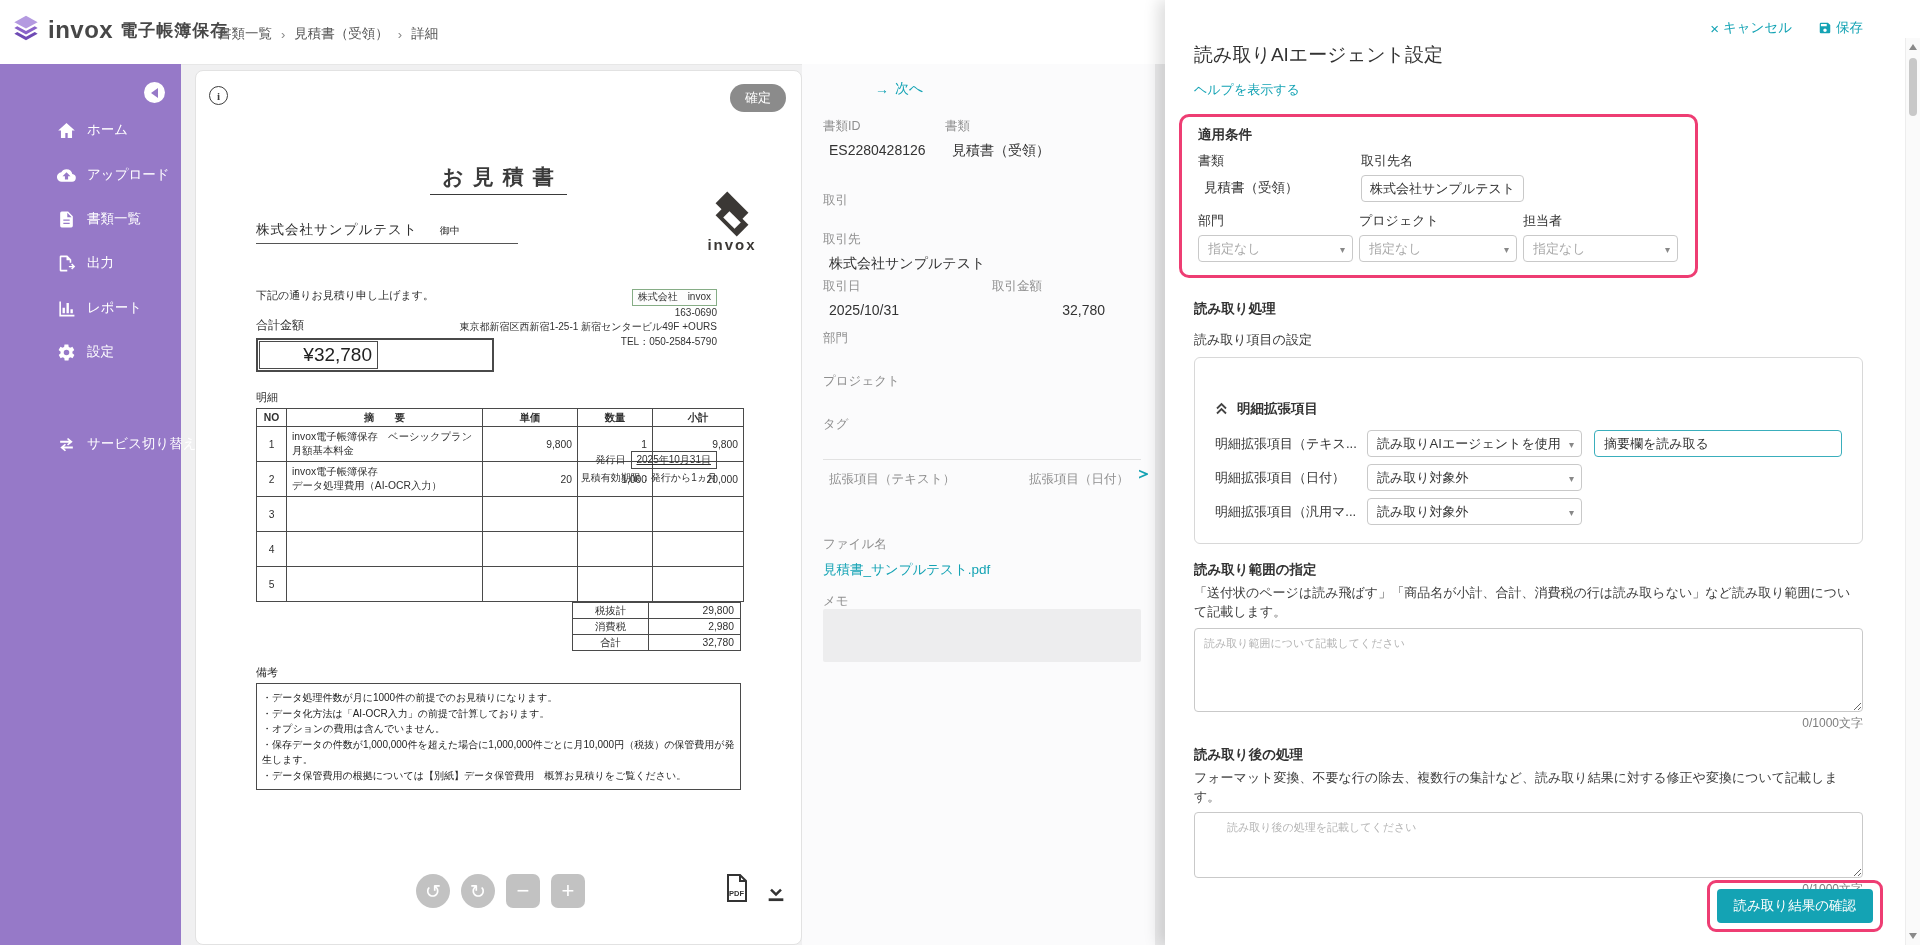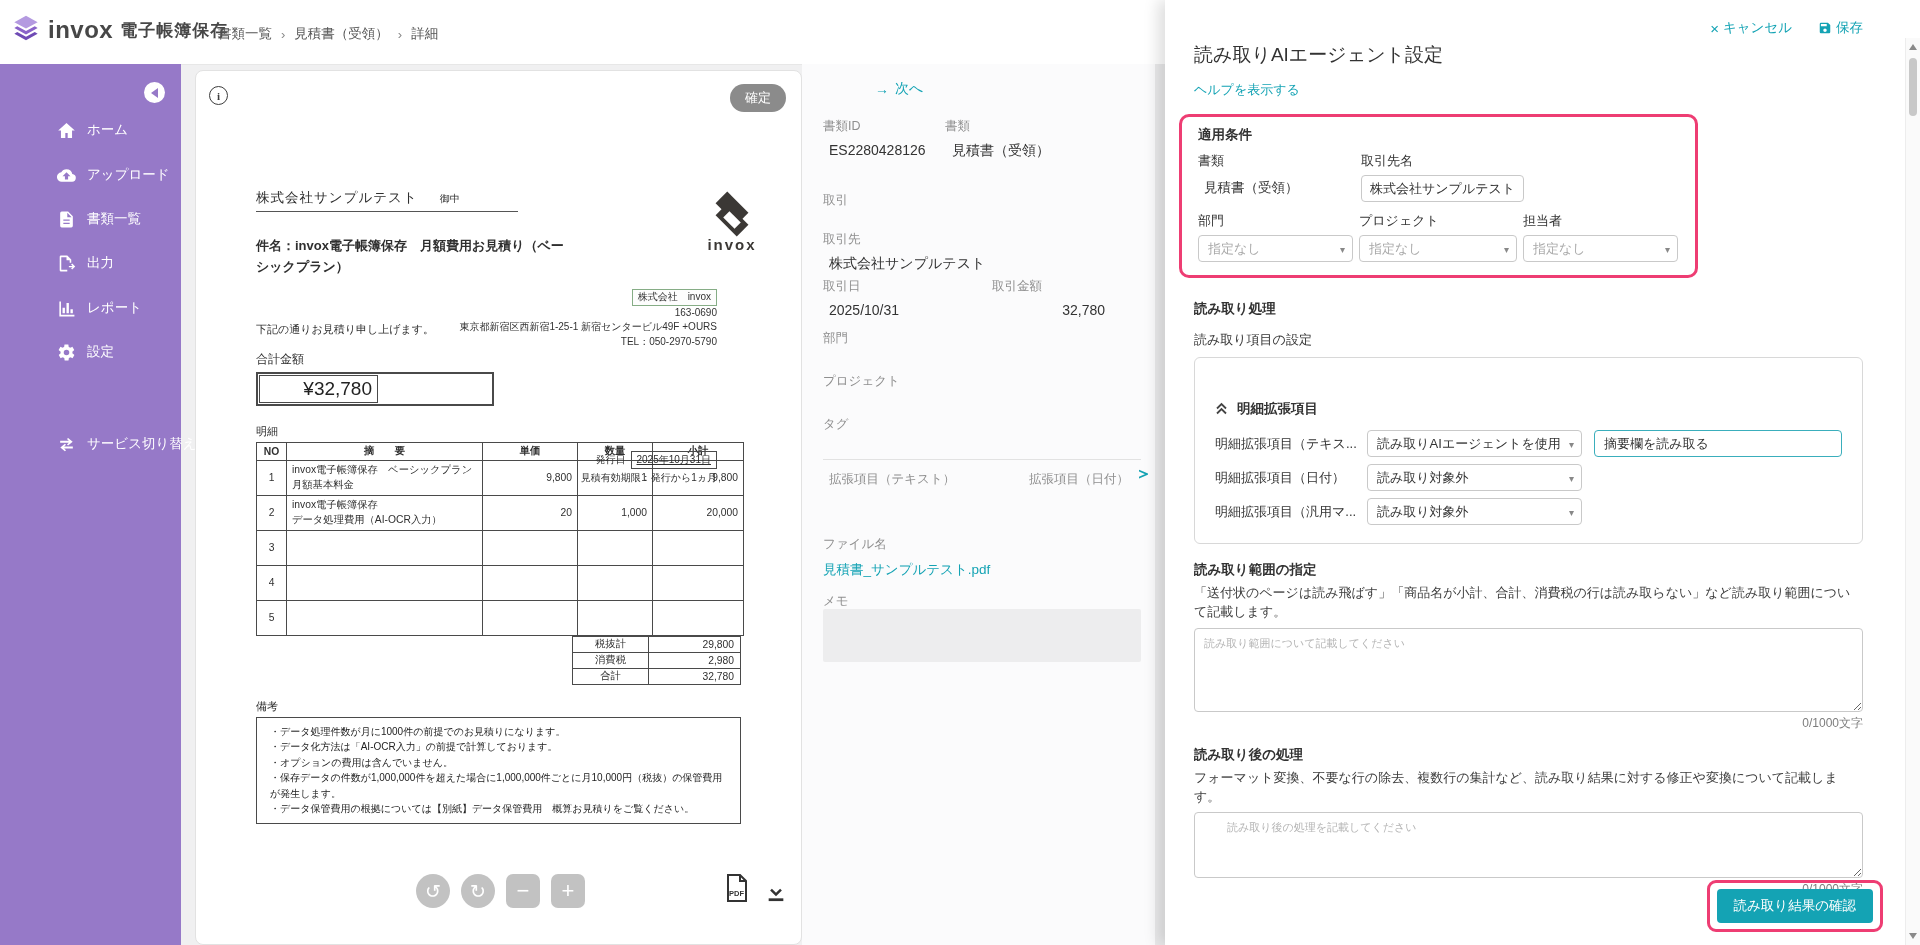--- a/index.html
+++ b/index.html
@@ -57,21 +57,21 @@
   table.doc-table th{font-weight:bold;height:17px;padding:0;text-align:center;}
   table.doc-table td{height:32px;padding:1px 5px;vertical-align:middle;}
   td.c-no{text-align:center;}
   td.c-desc{line-height:1.4;vertical-align:middle;}
   td.c-num{text-align:right;}
   table.totals{border-collapse:collapse;margin-left:auto;}
   table.totals td{border:1px solid #4a4a4a;font-size:10.3px;height:15px;padding:0 6px;}
   table.totals td.t-label{width:63px;text-align:center;}
   table.totals td.t-value{width:79px;text-align:right;}
   .remarks-label{margin-top:14px;font-size:11px;}
-  .remarks-box{margin-top:3px;border:1px solid #4a4a4a;padding:6px 13px;font-size:10px;line-height:15.5px;color:#222;}
+  .remarks-box{margin-top:3px;border:1px solid #4a4a4a;padding:6px 5px;font-size:10px;line-height:15.5px;color:#222;}
 
   .pv-toolbar{position:absolute;left:220px;bottom:36px;display:flex;gap:11px;align-items:center;}
   .tb-circle{width:34px;height:34px;border-radius:50%;background:#c2c2c2;color:#fff;display:flex;align-items:center;justify-content:center;font-size:19px;cursor:pointer;}
   .tb-square{width:34px;height:34px;border-radius:7px;background:#c2c2c2;color:#fff;display:flex;align-items:center;justify-content:center;font-size:22px;cursor:pointer;}
   .pdf-btn{position:absolute;right:52px;bottom:38px;cursor:pointer;}
   .dl-btn{position:absolute;right:14px;bottom:36px;cursor:pointer;}
 
   
   .info-panel{position:absolute;left:802px;top:64px;width:353px;height:881px;background:#fbfbfc;z-index:1;}
   .divider-strip{position:absolute;left:1155px;top:64px;width:10px;height:881px;background:#ebebec;z-index:1;}
@@ -209,41 +209,41 @@
         </span>
       <span class="nlabel">サービス切り替え</span>
     </div>
   </div>
 
   <div class="preview-card">
     <div class="info-icon">i</div>
     <div class="status-badge">確定</div>
 
     <div class="doc">
+      <div class="doc-title"><span>お見積書</span></div>
 
       <div class="doc-logo">
         <div class="glyph">
             <div class="g1"></div>
             <div class="g2"></div>
           </div>
         <div class="wordmark">invox</div>
       </div>
 
       <div class="doc-recipient">
         <span class="rname">株式会社サンプルテスト</span>
         <span class="rhon">御中</span>
       </div>
 
-      <div class="doc-subject">件名：invox電子帳簿保存　月額費用お見積り（ベーシックプラン）</div>
 
       <div class="doc-right-info">
         <div><span class="issuer-box">株式会社　invox</span></div>
         <div>163-0690</div>
         <div>東京都新宿区西新宿1-25-1 新宿センタービル49F +OURS</div>
-        <div>TEL：050-2970-5790</div>
+        <div>TEL：050-2584-5790</div>
       </div>
 
       <div class="doc-greeting">下記の通りお見積り申し上げます。</div>
 
       <div class="doc-total-label">合計金額</div>
       <div class="amount-box">
         <div class="amount-inner">¥32,780</div>
       </div>
 
       <div class="issue-date-row">

